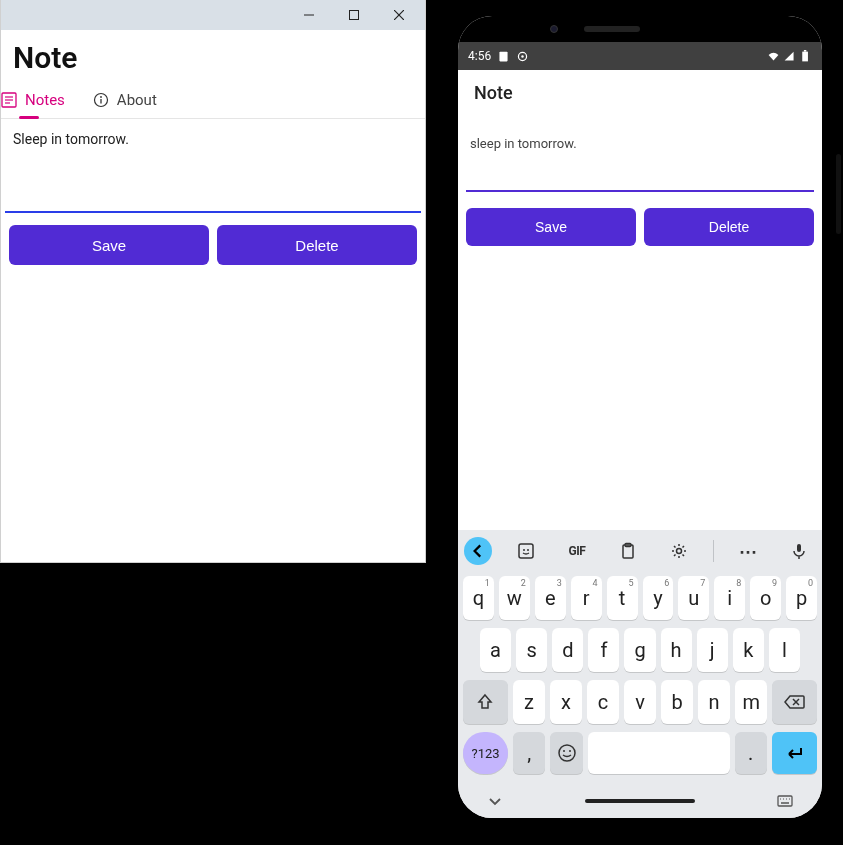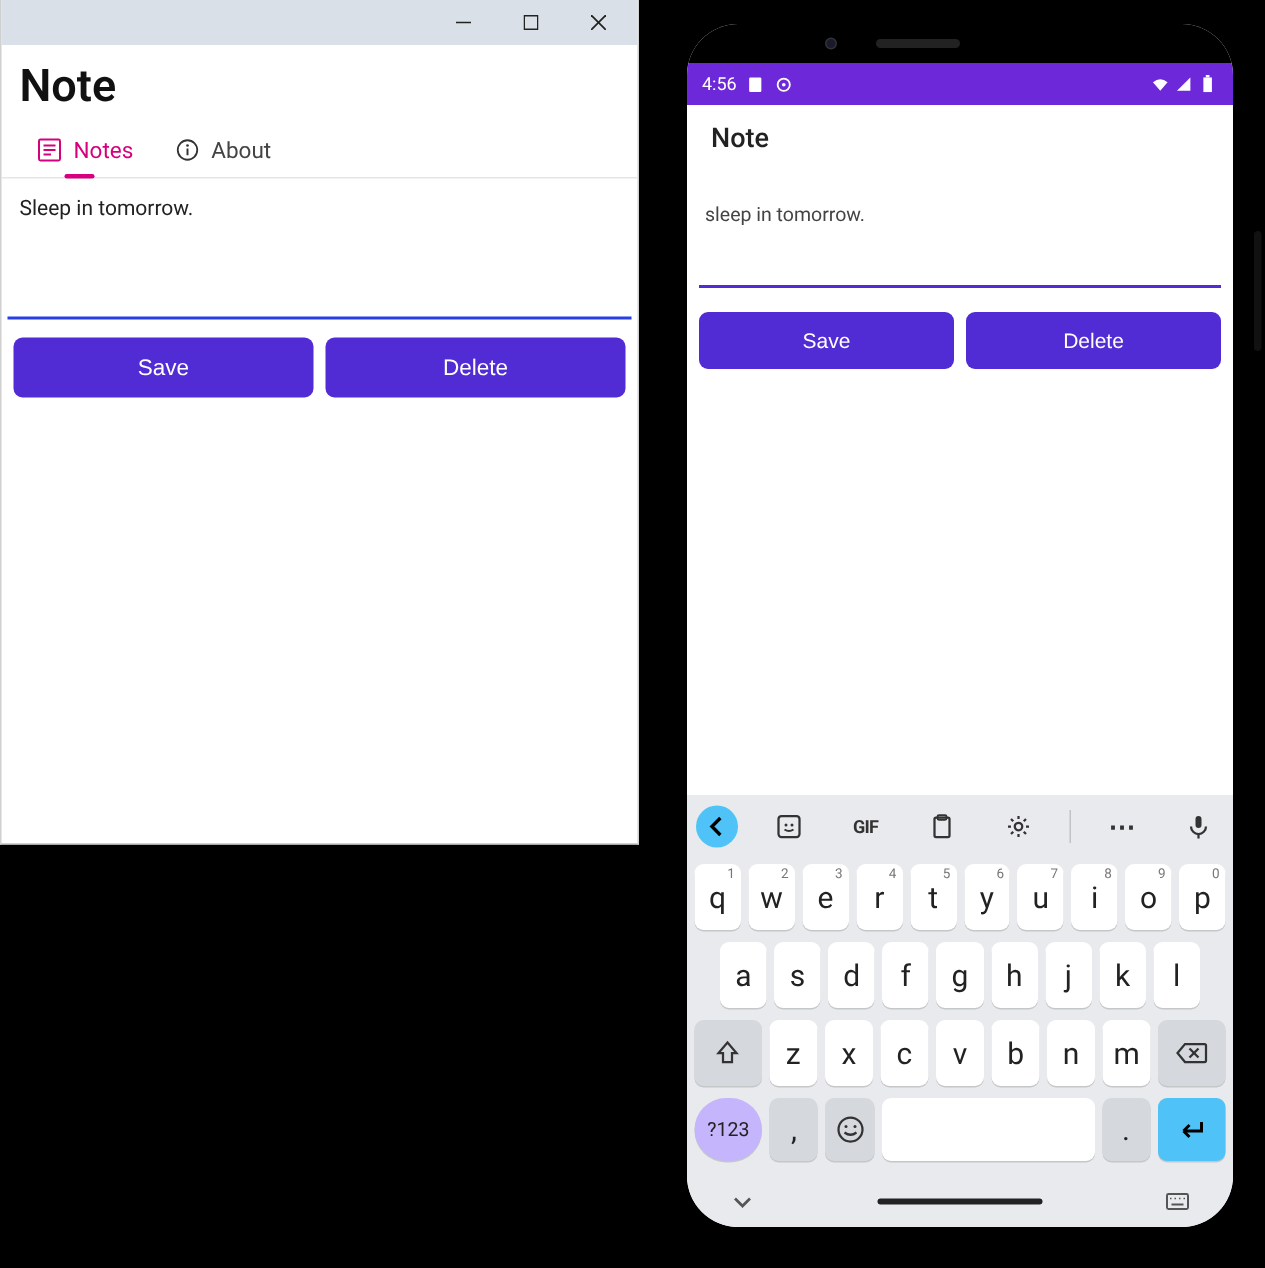--- a/index.html
+++ b/index.html
@@ -44,21 +44,21 @@
   .tb-btn svg { width: 10px; height: 10px; }
   .app-header {
     padding: 10px 12px 6px 12px;
     font-size: 30px;
     font-weight: 600;
     color: #111;
   }
   .tabbar {
     display: flex;
     gap: 28px;
-    padding: 0 24px;
+    padding: 0 0;
     border-bottom: 1px solid #e5e5e5;
     height: 38px;
     align-items: center;
   }
   .tab {
     display: flex;
     align-items: center;
     gap: 8px;
     height: 100%;
     font-size: 15px;
@@ -156,21 +156,21 @@
   }
   .front-cam {
     width: 8px; height: 8px;
     border-radius: 50%;
     background: #1a1a2e;
     margin-left: -90px;
     border: 1px solid #333;
   }
   .statusbar {
     height: 22px;
-    background: #6d28d9;
+    background: #404040;
     color: #fff;
     display: flex;
     align-items: center;
     padding: 14px 10px;
     font-size: 12px;
     justify-content: space-between;
   }
   .status-left { display: flex; align-items: center; gap: 6px; }
   .status-right { display: flex; align-items: center; gap: 3px; }
   .status-icon { width: 13px; height: 13px; }

